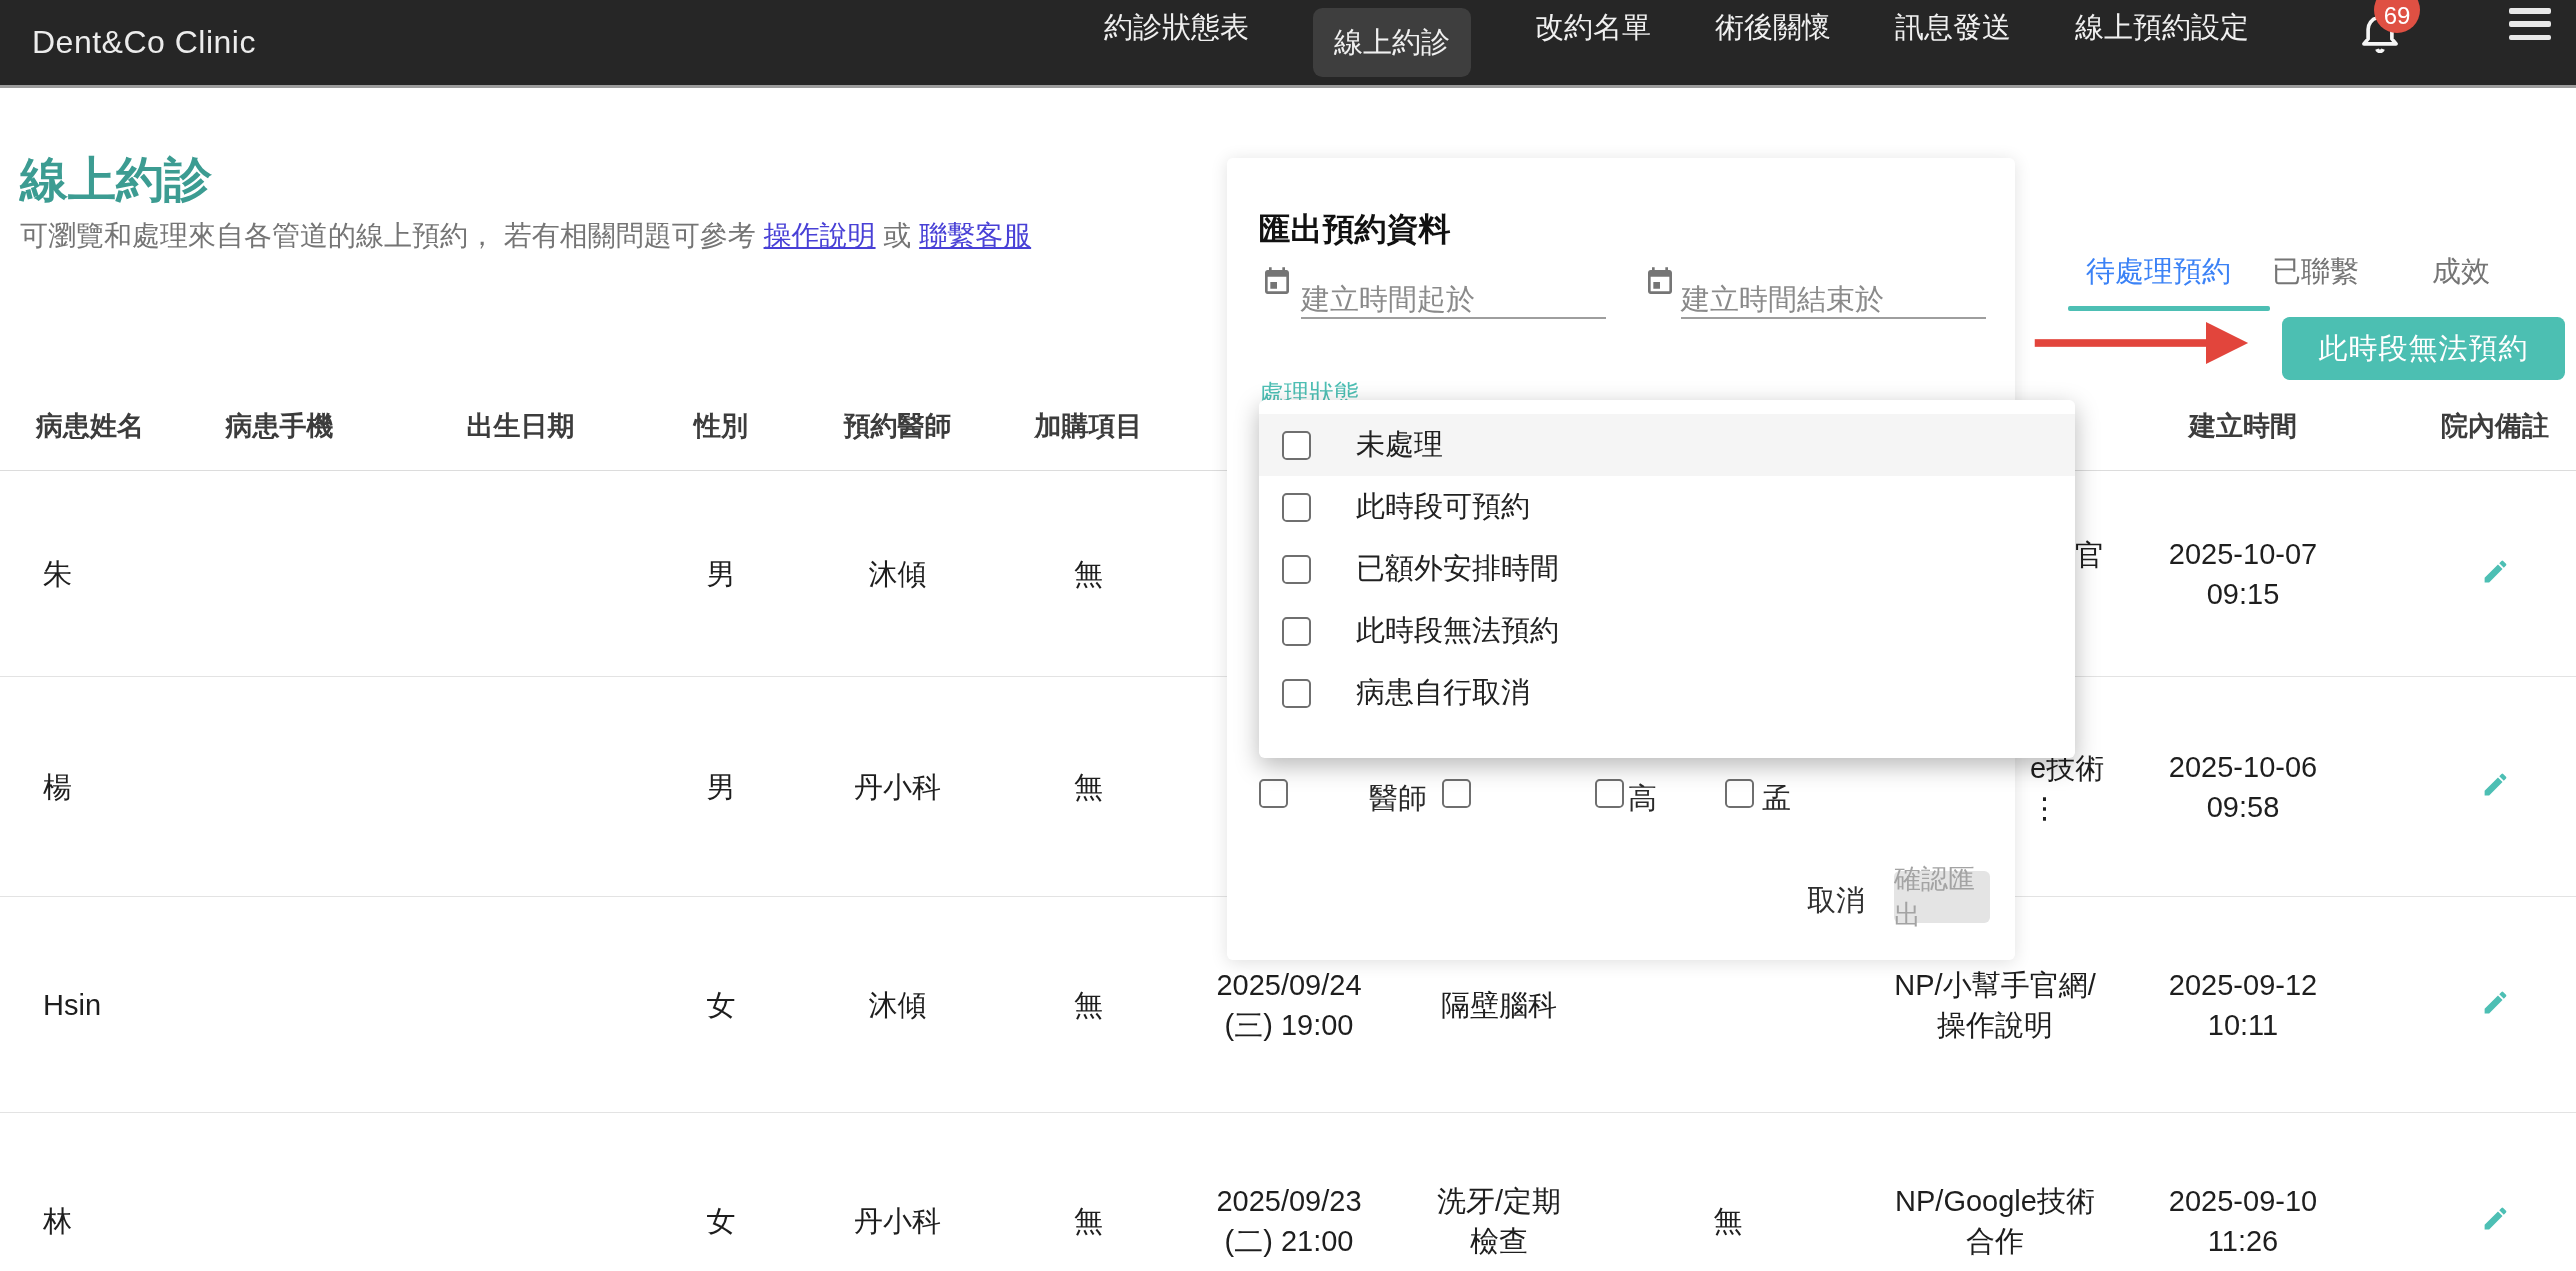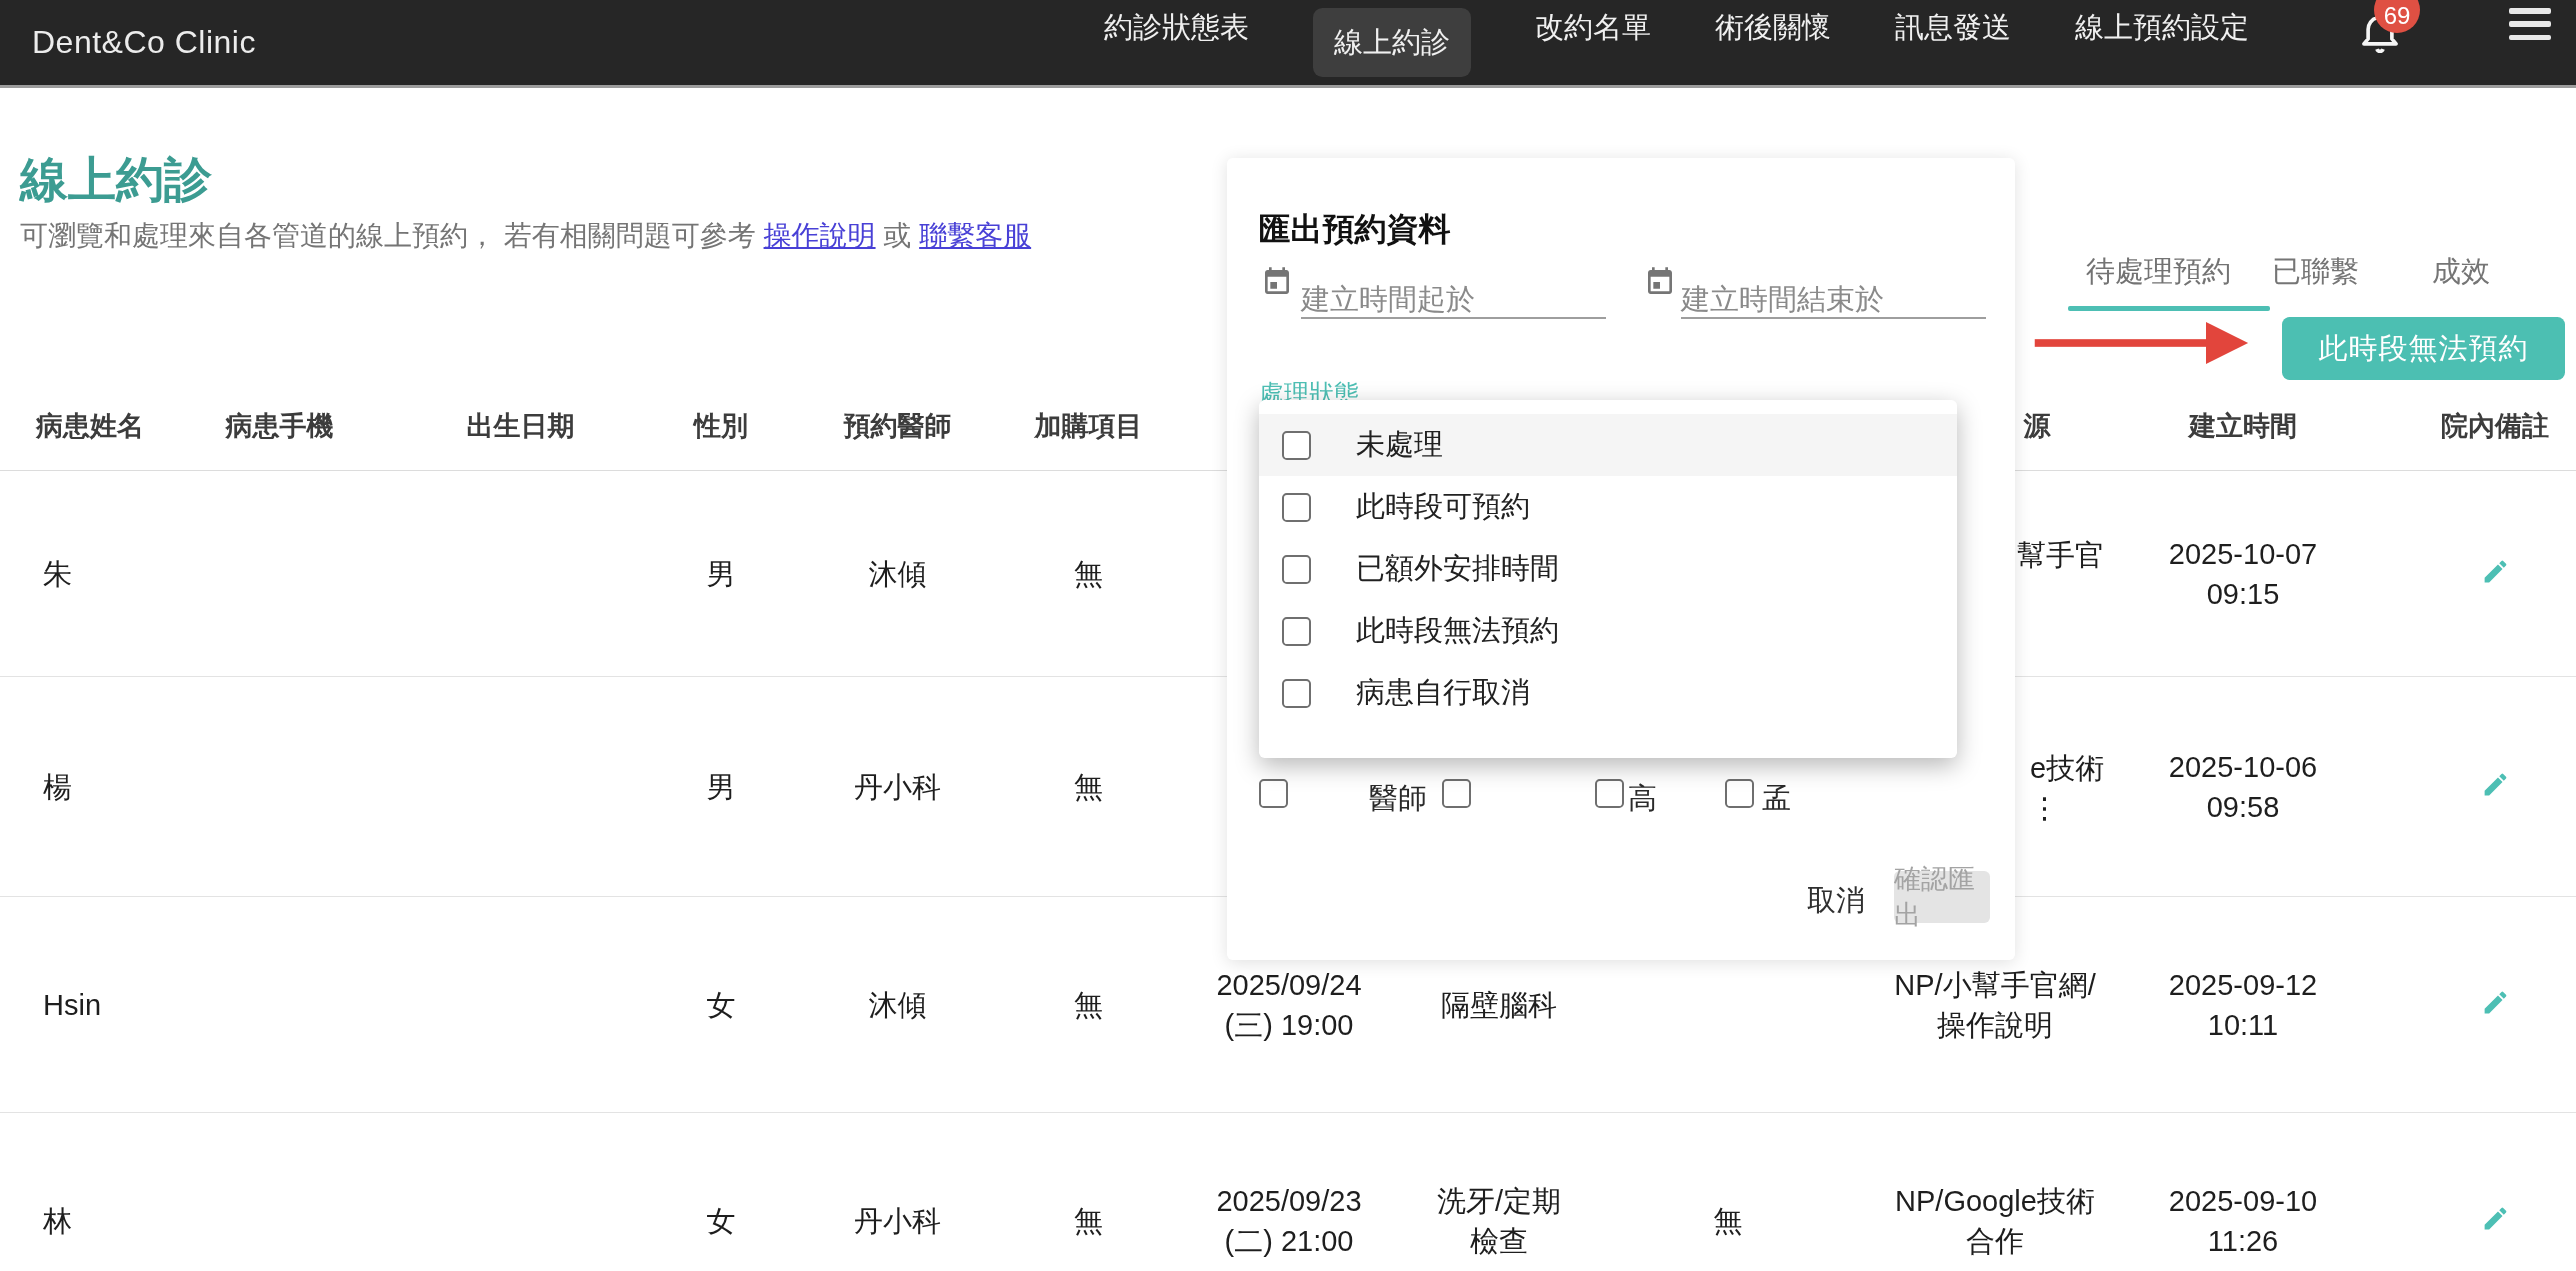--- a/index.html
+++ b/index.html
@@ -44,38 +44,38 @@
   .frag{position:absolute;font-size:29px;color:#1e1e1e;white-space:pre-line;line-height:40px;}
 
   
   .dialog{position:absolute;left:1227px;top:158px;width:788px;height:802px;background:#fff;
           border-radius:5.7px;box-shadow:0 2.9px 17px rgba(0,0,0,.12);z-index:10;}
   .dtitle{position:absolute;left:31.5px;top:23px;font-size:32px;font-weight:700;color:#111;}
   .cal{position:absolute;width:32px;height:32px;transform:scaleX(-1);}
   .dlabel{position:absolute;font-size:29px;color:#8a8a8a;white-space:nowrap;}
   .uline{position:absolute;height:1.9px;width:305px;background:#9e9e9e;}
   .statuslabel{position:absolute;left:32px;top:219px;font-size:25px;color:#4dbfb4;}
-  .dropdown{position:absolute;left:32px;top:242px;width:698px;height:358px;background:#fff;
+  .dropdown{position:absolute;left:32px;top:242px;width:816px;height:358px;background:#fff;
             border-radius:5.7px;box-shadow:0 7.6px 25px rgba(0,0,0,.28);padding-top:14.3px;
             box-sizing:border-box;z-index:12;}
   .opt{height:62px;display:flex;align-items:center;padding-left:23px;cursor:pointer;}
   .opt.selected{background:#f5f5f5;}
   .cb{width:29px;height:29px;border:2.9px solid #6f6f6f;border-radius:4.8px;background:#fff;
       box-sizing:border-box;flex:none;cursor:pointer;}
   .opt .optlabel{margin-left:45px;font-size:29px;color:#212121;}
   .doccb{position:absolute;top:621px;}
   .doclabel{position:absolute;top:621px;font-size:29px;color:#2a2a2a;white-space:nowrap;}
   .cancel{position:absolute;left:580px;top:723px;font-size:29px;color:#2f2f2f;cursor:pointer;}
   .confirm{position:absolute;left:667px;top:713px;width:96px;height:52px;background:#e4e4e4;
            border-radius:5.7px;color:#a3a3a3;font-size:27px;display:flex;align-items:center;
            justify-content:center;cursor:default;}
 
   
   .tab{position:absolute;top:252px;font-size:29px;font-weight:500;color:#757575;cursor:pointer;white-space:nowrap;}
-  .tab.active{color:#737373;}
+  .tab.active{color:#3b82f6;}
   .tabline{position:absolute;left:2068px;top:306px;width:202px;height:4.8px;background:#4dbfb4;border-radius:1.9px;}
   .exportbtn{position:absolute;left:2282px;top:317px;width:283px;height:63px;background:#4cbfb2;
              border:none;border-radius:7.6px;color:#fff;font-size:29px;font-weight:500;
              font-family:"Liberation Sans",sans-serif;letter-spacing:1px;cursor:pointer;z-index:11;}
   .arrow{position:absolute;left:2029px;top:319px;z-index:11;}
 </style>
 </head>
 <body>
 
 <div id="app">

